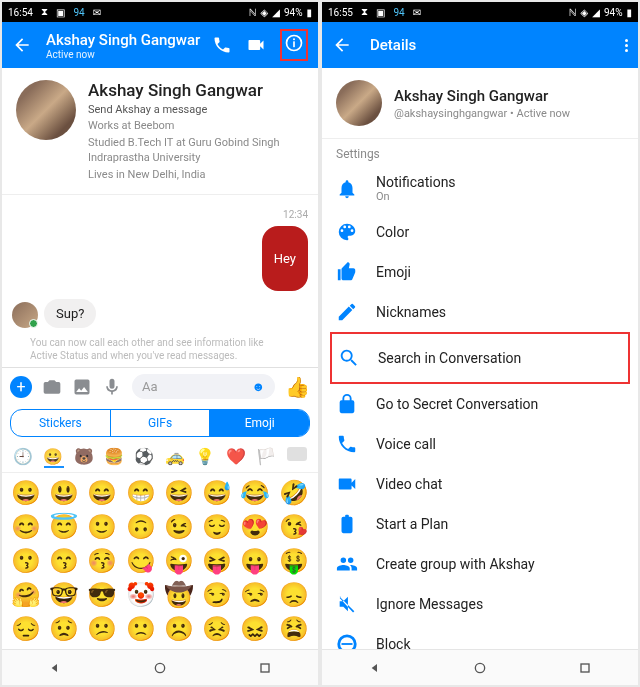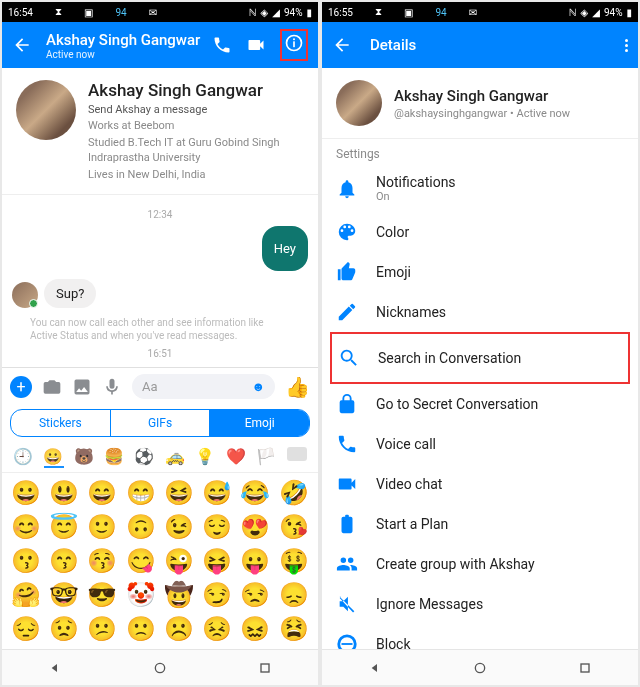--- a/index.html
+++ b/index.html
@@ -1,36 +1,36 @@
 <!DOCTYPE html>
 <html><head>
 <meta charset="utf-8">
 <style>
 *{box-sizing:border-box;margin:0;padding:0;font-family:Roboto,Arial,sans-serif}
 body{background:#e8e8e8;display:flex;gap:4px;padding:2px;width:640px;height:687px}
 .phone{background:#fff;width:317px;height:683px;display:flex;flex-direction:column;overflow:hidden;position:relative}
 .status{background:#000;color:#fff;height:20px;display:flex;align-items:center;padding:0 6px;font-size:10px}
-.status .sl{display:flex;gap:22px;align-items:center}
+.status .sl{display:flex;gap:8px;align-items:center}
 .status .sr{margin-left:auto;display:flex;gap:4px;align-items:center}
 .header{background:#0084ff;color:#fff;height:46px;display:flex;align-items:center;padding:0 10px}
 .header .title{font-size:15px;font-weight:500}
 .header .sub{font-size:10px;opacity:.9}
 .header .left-col{margin-left:14px}
 .header .right{margin-left:auto;display:flex;gap:14px;align-items:center}
 .hicon{width:20px;height:20px;fill:#fff}
 .red-box{border:2px solid #e33;padding:2px}
 .profile{padding:12px 14px;display:flex;gap:12px;border-bottom:1px solid #eee}
 .avatar{width:60px;height:60px;border-radius:50%;background:linear-gradient(135deg,#8a6d5a 20%,#c9a987 50%,#6b5040 80%);flex-shrink:0}
 .pinfo{flex:1}
 .pname{font-size:17px;font-weight:500;color:#222}
 .psub{font-size:11px;color:#555;margin-top:3px}
 .pgrey{font-size:11px;color:#8a8a8a;margin-top:3px;line-height:1.3}
 .chat{flex:1;padding:8px 10px;overflow:hidden}
-.ts{text-align:center;font-size:10px;color:#aaa;margin:6px 0}
-.msg-out{background:#0f766e;color:#fff;padding:15px 12px;border-radius:16px;font-size:13px;margin-left:auto;width:fit-content;margin-bottom:8px}
+.ts{text-align:right;font-size:10px;color:#aaa;margin:6px 0}
+.msg-out{background:#b91c1c;color:#fff;padding:25px 12px;border-radius:16px;font-size:13px;margin-left:auto;width:fit-content;margin-bottom:8px}
 .msg-in-row{display:flex;align-items:flex-end;gap:6px;margin-bottom:8px}
 .min-av{width:26px;height:26px;border-radius:50%;background:linear-gradient(135deg,#8a6d5a,#c9a987);position:relative}
 .min-av::after{content:"";position:absolute;width:7px;height:7px;background:#31a24c;border:1.5px solid #fff;border-radius:50%;bottom:0;right:0}
 .msg-in{background:#f1f0f0;color:#222;padding:7px 12px;border-radius:16px;font-size:13px}
 .sys{font-size:10px;color:#bbb;line-height:1.3;margin:6px 18px}
 .composer{border-top:1px solid #e0e0e0;padding:6px 8px;display:flex;align-items:center;gap:10px}
 .cicon{width:20px;height:20px;fill:#8a8d91}
 .plus{width:22px;height:22px;border-radius:50%;background:#0084ff;color:#fff;display:flex;align-items:center;justify-content:center;font-size:16px}
 .cinput{flex:1;background:#f1f2f6;border-radius:16px;padding:5px 10px;display:flex;color:#999;font-size:13px}
 .cinput .sm{margin-left:auto;color:#0084ff}

